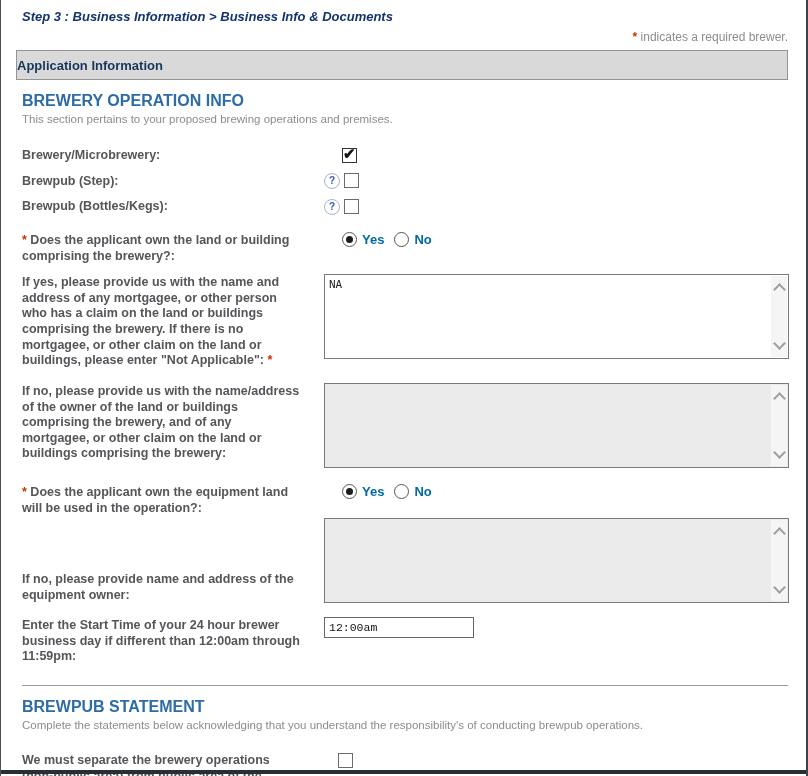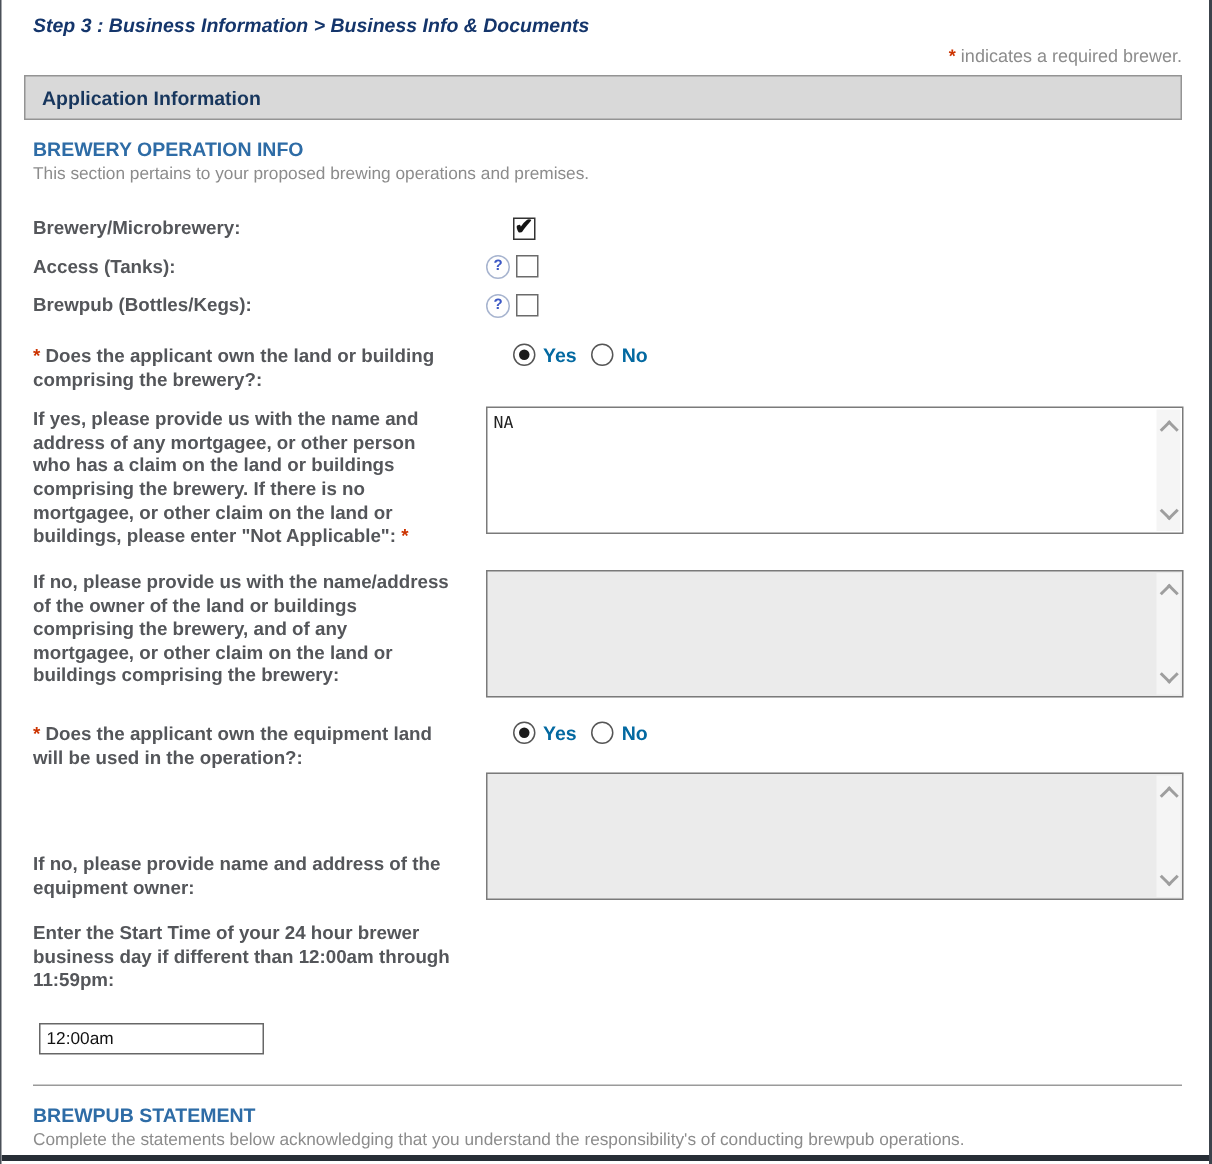--- a/index.html
+++ b/index.html
@@ -25,28 +25,27 @@
   .req-note{
     margin:6px 18px 0 0;
     text-align:right;
     font-size:12px;color:#8c8c8c;
   }
   .req{color:#cc3300;font-weight:bold;}
   .panel-bar{
     margin:6px 18px 0 15px;
     height:30px;line-height:30px;
     background:#d9d9d9;border:1px solid #949494;
-    padding-left:11px;
     font-size:13px;font-weight:bold;color:#17365d;
     box-sizing:border-box;
   }
   .content{padding:0 18px 0 21px;}
   .sec-title{
     margin:12px 0 3px 0;
-    font-size:13px;font-weight:bold;color:#2e6ca6;
+    font-size:16px;font-weight:bold;color:#2e6ca6;
   }
   .sec-desc{
     margin:0 0 0 0;
     font-size:11.5px;color:#8c8c8c;
   }
   .row{
     display:flex;align-items:flex-start;
     margin-top:10px;
     gap:20px;
   }
@@ -104,21 +103,21 @@
     background:#f5f5f5;
     display:flex;flex-direction:column;justify-content:space-between;align-items:center;
     padding:9px 0;box-sizing:border-box;
   }
   .chev{width:7px;height:7px;border-left:2px solid #9e9e9e;border-top:2px solid #9e9e9e;display:inline-block;}
   .chev.up{transform:rotate(45deg);}
   .chev.down{transform:rotate(225deg);}
   .time-input{
     width:150px;height:21px;box-sizing:border-box;
     border:1px solid #676767;background:#fff;
-    font-family:Liberation Sans, sans-serif;
+    font-family:Liberation Mono, monospace;
     font-size:11.5px;color:#111;
     padding:2px 4px;
   }
   .divider{
     border:none;border-top:1px solid #9a9a9a;
     margin:20px 0 0 0;
   }
   .statement-row{align-items:flex-start;}
   .statement-row .ctl{padding-left:14px;padding-top:1px;}
 </style>
@@ -144,21 +143,21 @@
     <div class="sec-desc">This section pertains to your proposed brewing operations and premises.</div>
 
     <div class="row cbrow first-cbrow">
       <div class="lbl">Brewery/Microbrewery:</div>
       <div class="ctl no-help">
         <span class="checkbox checked"></span>
       </div>
     </div>
 
     <div class="row cbrow">
-      <div class="lbl">Access (Tanks):</div>
+      <div class="lbl">Brewpub (Step):</div>
       <div class="ctl">
         <span class="help">?</span>
         <span class="checkbox"></span>
       </div>
     </div>
 
     <div class="row cbrow">
       <div class="lbl">Brewpub (Bottles/Kegs):</div>
       <div class="ctl">
         <span class="help">?</span>
@@ -227,21 +226,21 @@
         <div class="textarea disabled">
           <span></span>
           <span class="sb">
             <span class="chev up"></span>
             <span class="chev down"></span>
           </span>
         </div>
       </div>
     </div>
 
-    <div class="row" style="margin-top:14px;flex-direction:column;">
+    <div class="row" style="margin-top:14px;">
       <div class="lbl">Enter the Start Time of your 24 hour brewer business day if different than 12:00am through 11:59pm:</div>
       <div class="ctl">
         <input class="time-input" type="text" value="12:00am" style="">
       </div>
     </div>
 
     <hr class="divider">
 
     <div class="sec-title">BREWPUB STATEMENT</div>
     <div class="sec-desc">Complete the statements below acknowledging that you understand the responsibility's of conducting brewpub operations.</div>

